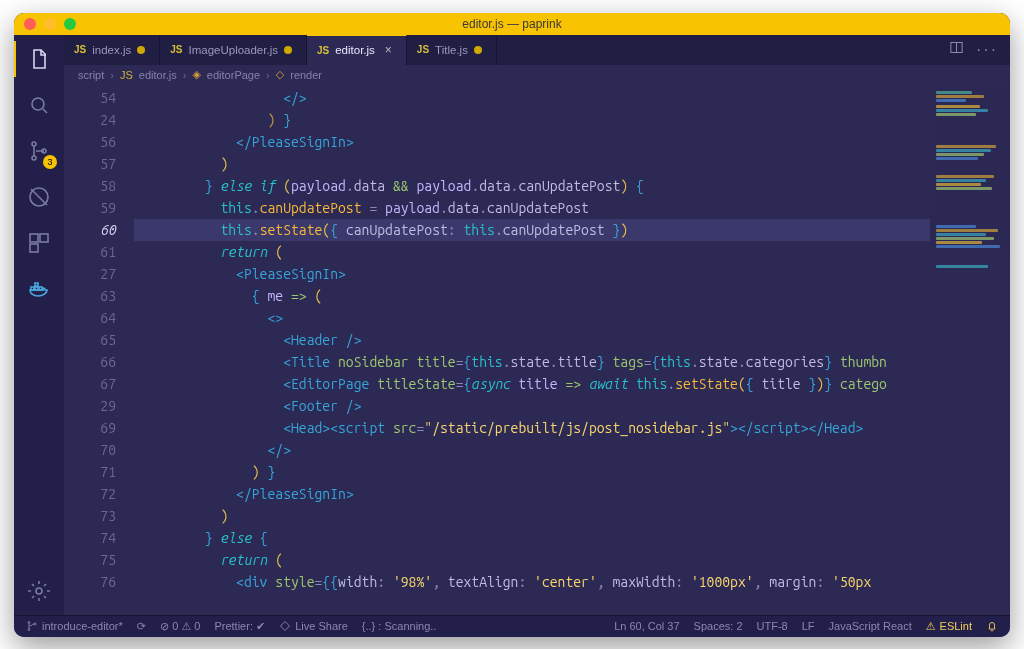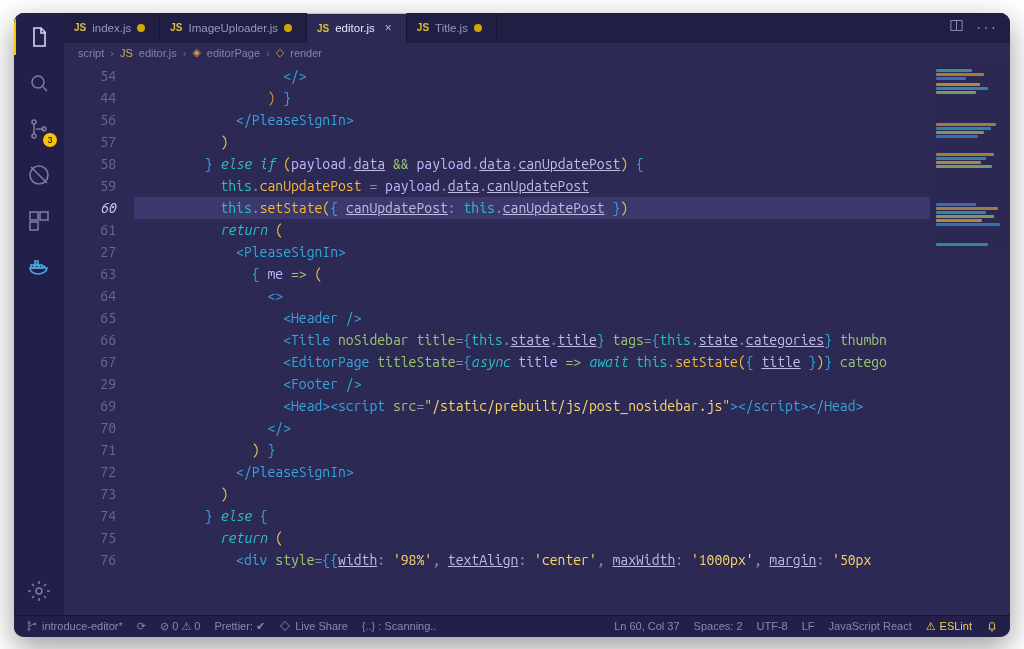--- a/index.html
+++ b/index.html
@@ -184,21 +184,21 @@
   .code .row.hl::before {
     content:"";
     position:absolute;
     left:-70px; width:3px; top:0; bottom:0;
     background:#f8c300;
   }
   .tk-kw { color: #28c1c9; font-style: italic; }
   .tk-kw2 { color: #28c1c9; }
   .tk-pn { color: #9dc76f; }
   .tk-v { color: #c4b5fd; }
-  .tk-p { color: #bfbde4; text-decoration: underline; }
+  .tk-p { color: #bfbde4; }
   .tk-fn { color: #f9b83a; }
   .tk-op { color: #8c88b8; }
   .tk-str { color: #f9d66c; }
   .tk-tag { color: #36a5d9; }
   .tk-attr { color: #9dc76f; }
   .tk-br { color: #c89a3a; }
   .tk-brblue { color: #36a5d9; }
   .tk-y { color: #e8c24a; }
   .minimap {
     width: 80px;
@@ -225,20 +225,28 @@
   .statusbar .sp { flex: 1 1 auto; }
   .statusbar .warn { color: #f3cf57; }
   .statusbar .itm { display:flex; align-items:center; gap:4px; }
   .statusbar svg { width:12px; height:12px; stroke: currentColor; fill:none; stroke-width:1.8; }
 </style>
 </head>
 <body>
 
 <div class="window">
 
+  <div class="titlebar">
+    <div class="traffic">
+      <div class="dot red"></div>
+      <div class="dot yellow"></div>
+      <div class="dot green"></div>
+    </div>
+    <div class="title">editor.js — paprink</div>
+  </div>
 
   <div class="body">
 
     <div class="activity">
       <div class="abtn active">
         <svg viewBox="0 0 24 24">
             <path d="M7 3h7l4 4v14H7z"></path>
             <path d="M14 3v5h5"></path>
           </svg>
       </div>
@@ -328,21 +336,21 @@
         <span class="mi">◈</span>
         <span>editorPage</span>
         <span class="chev">›</span>
         <span class="mi">◇</span>
         <span>render</span>
       </div>
 
       <div class="editor">
         <div class="gutter" id="gutter">
             <div class="ln">54</div>
-            <div class="ln">44</div>
+            <div class="ln">24</div>
             <div class="ln">56</div>
             <div class="ln">57</div>
             <div class="ln">58</div>
             <div class="ln">59</div>
             <div class="ln cur">60</div>
             <div class="ln">61</div>
             <div class="ln">27</div>
             <div class="ln">63</div>
             <div class="ln">64</div>
             <div class="ln">65</div>

